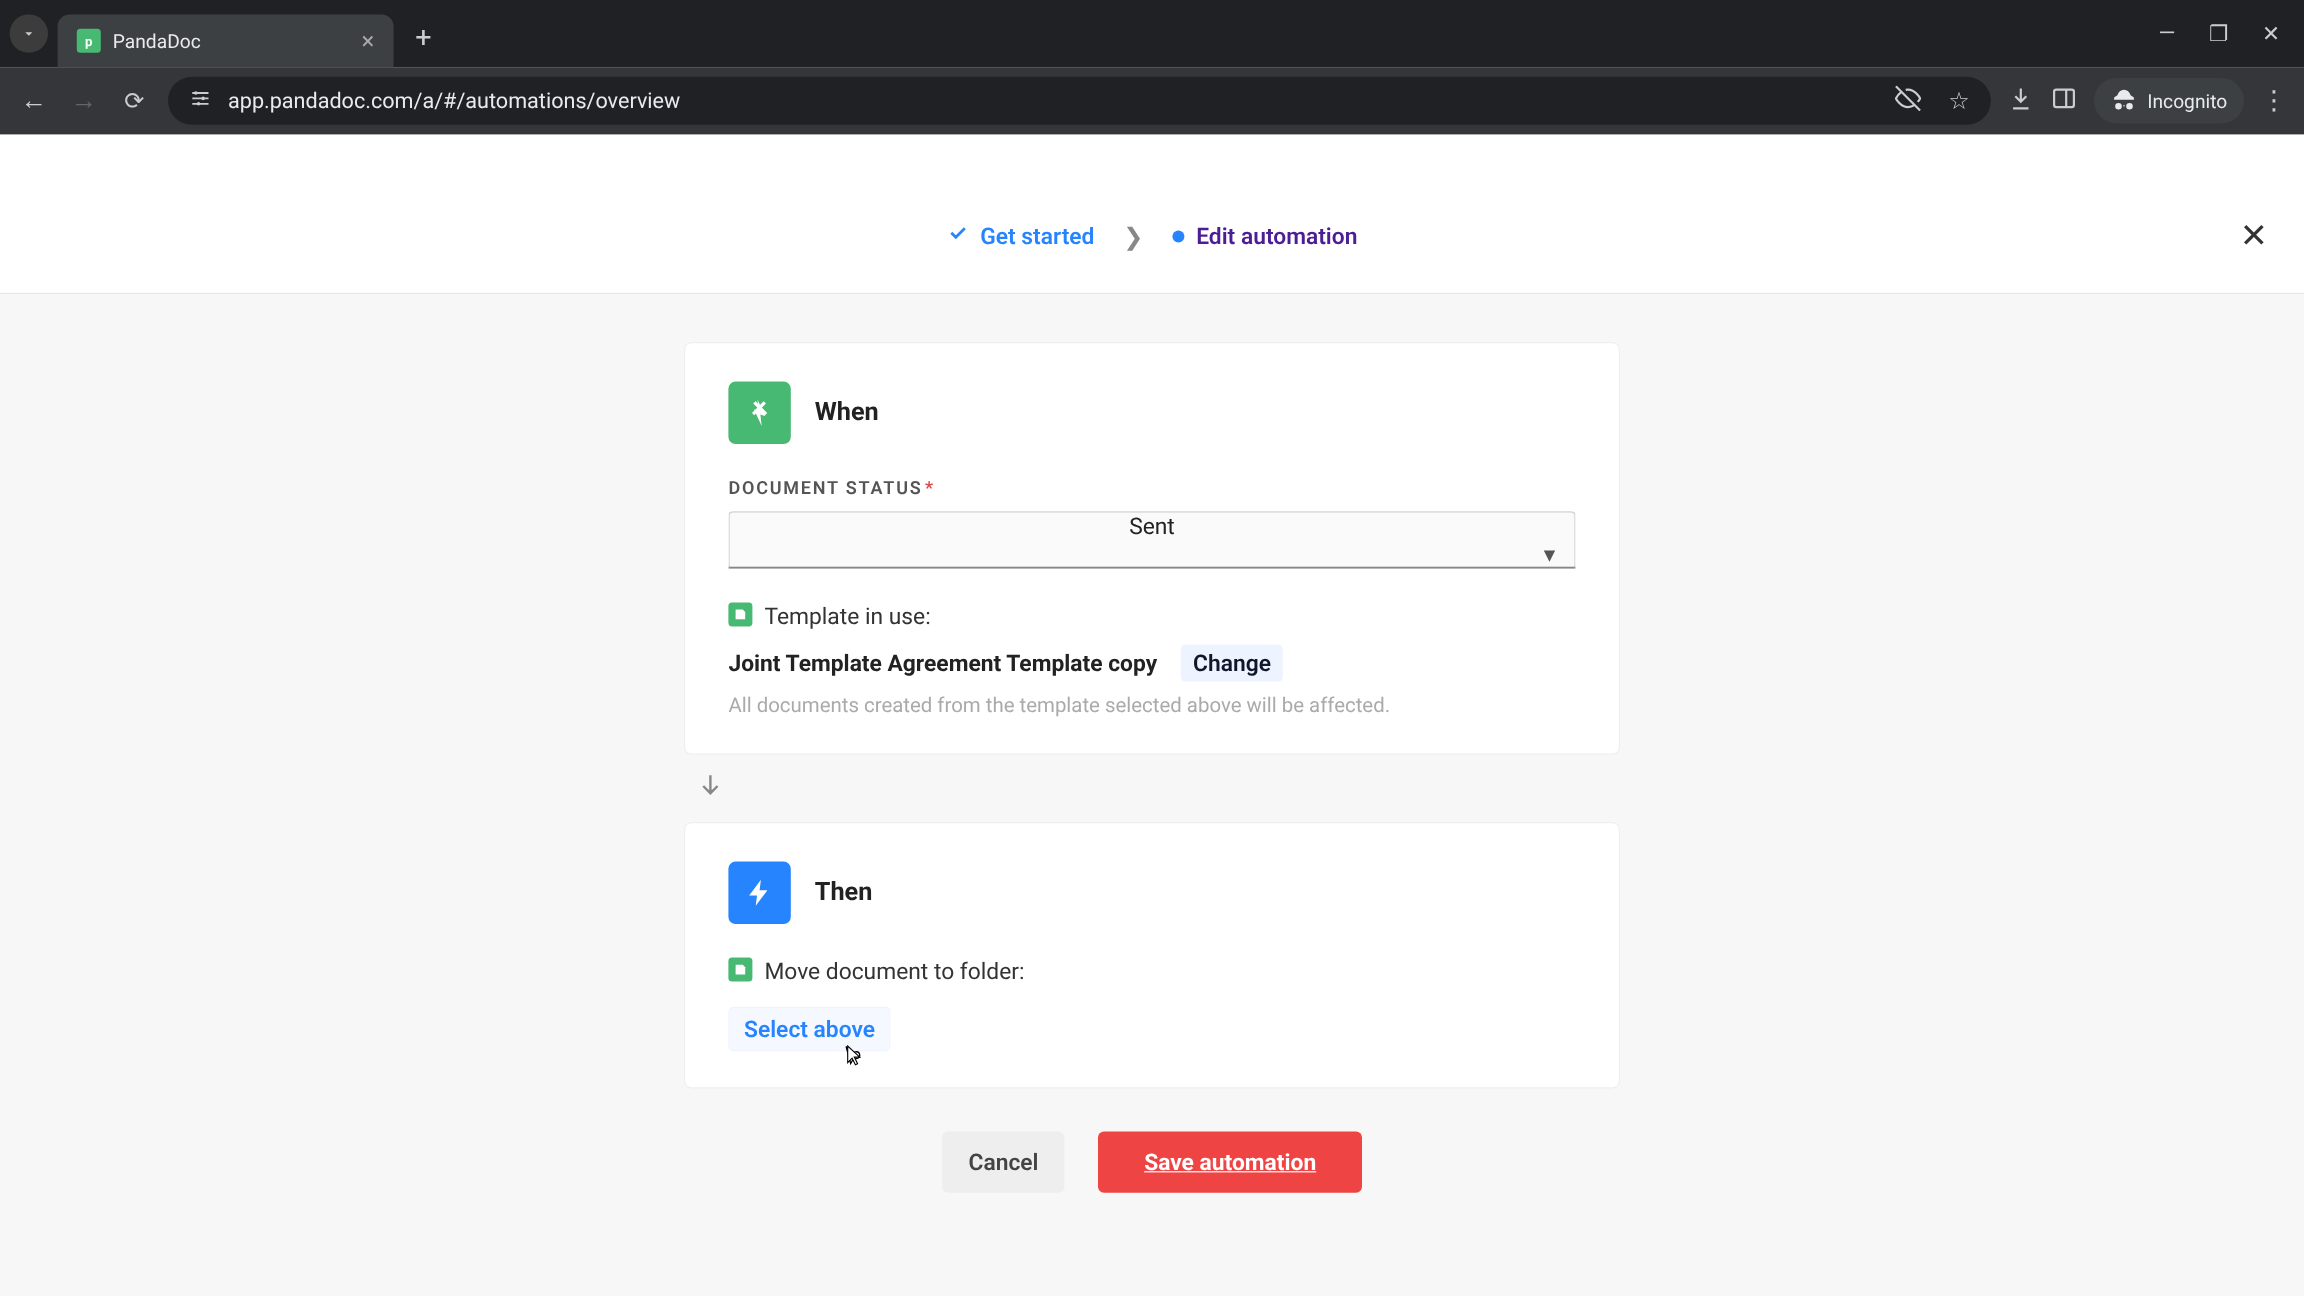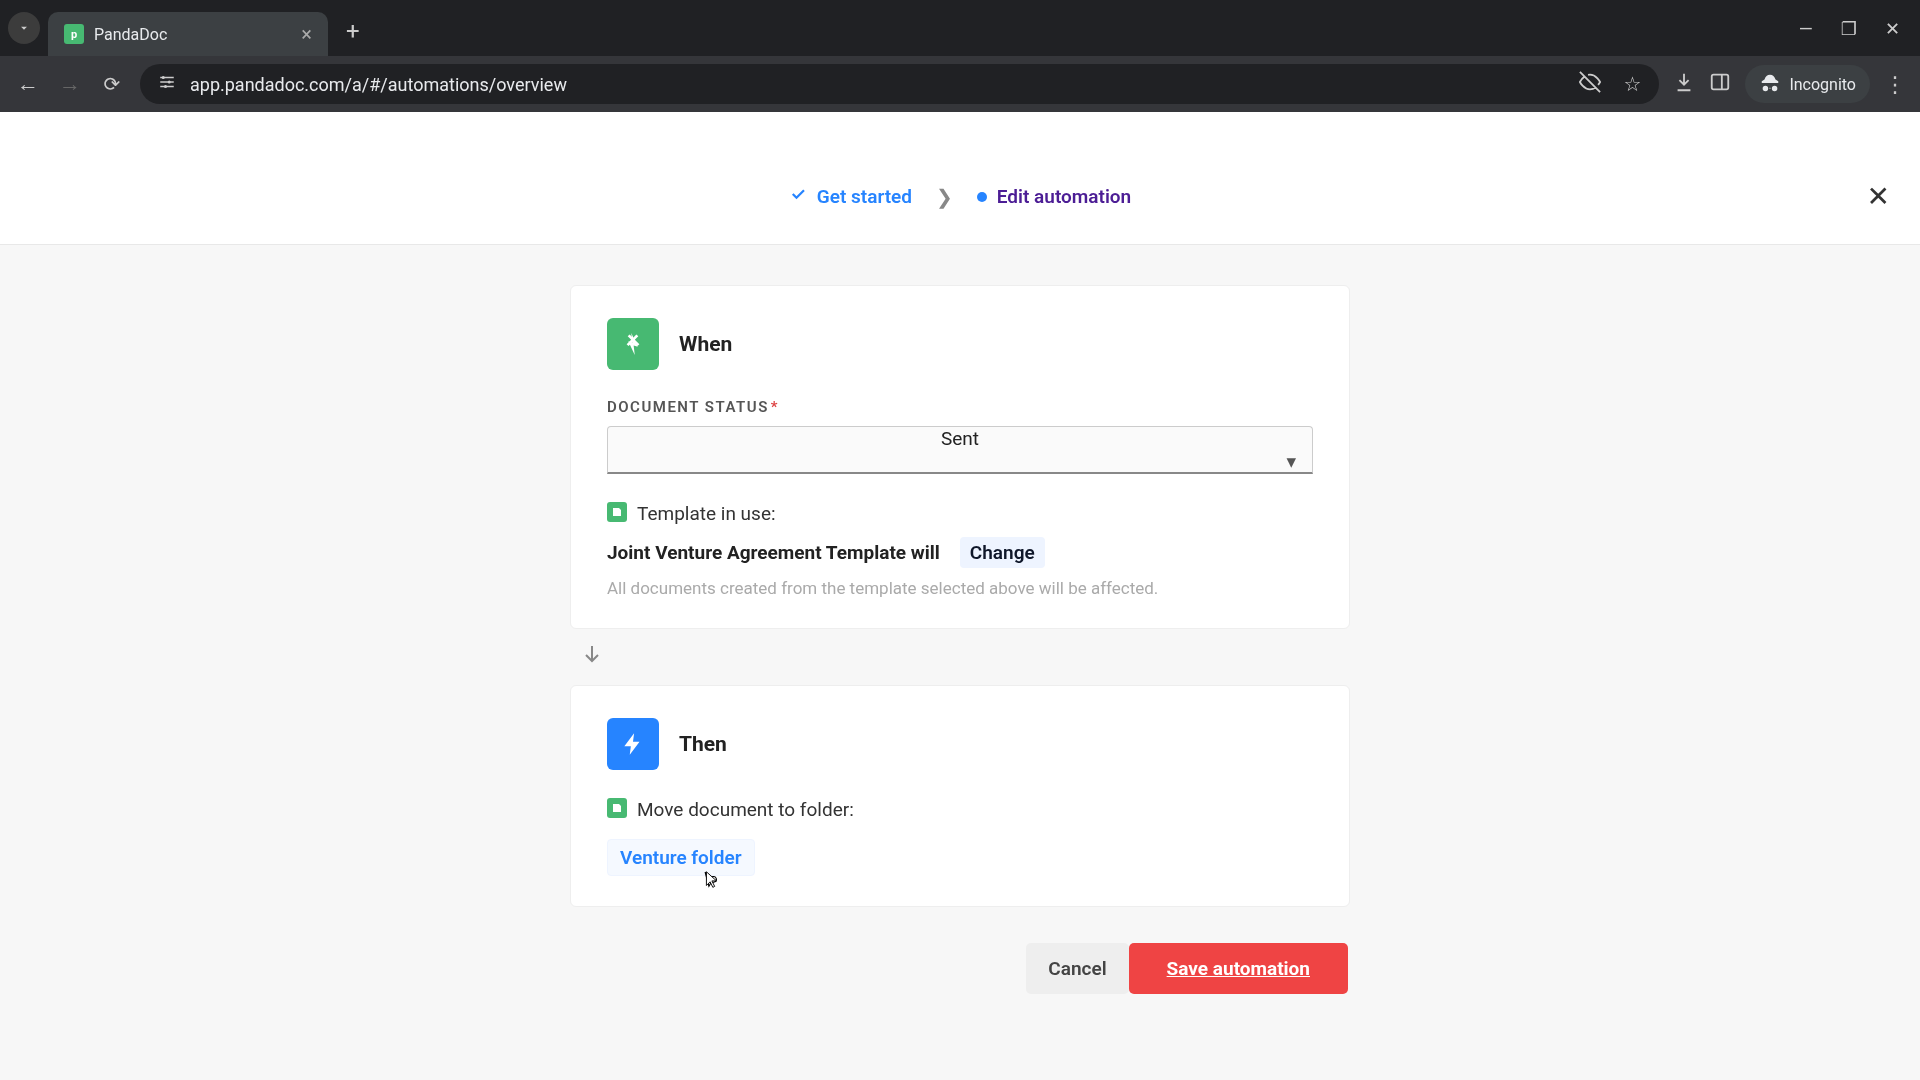--- a/index.html
+++ b/index.html
@@ -60,21 +60,21 @@
 .template-row { display: flex; align-items: center; gap: 20px; margin-bottom: 10px; }
 .template-name { font-size: 19px; font-weight: 700; color: #222; }
 .link-btn { color: #0f172a; font-size: 19px; font-weight: 600; background: #eef4ff; border-radius: 4px; padding: 4px 10px; }
 .helper-text { font-size: 17px; color: #aaa; }
 
 .arrow-down { width: 780px; padding: 14px 0 14px 10px; }
 .arrow-down svg { width: 24px; height: 24px; fill: #888; }
 
 .select-folder { color: #2684ff; font-size: 19px; font-weight: 600; border: 1px solid #eef4ff; background:#f5f9ff; border-radius: 4px; padding: 6px 12px; display: inline-block; margin-top: 6px; }
 
-.footer-row { width: 780px; display: flex; justify-content: flex-end; margin-top: 36px; padding: 0 2px; }
+.footer-row { width: 780px; display: flex; justify-content: center; margin-top: 36px; padding: 0 2px; gap: 28px; }
 .btn-cancel { background: #eee; color: #444; font-size: 19px; font-weight: 600; padding: 14px 22px; border-radius: 5px; }
 .btn-save { background: #ef4444; color: #fff; font-size: 19px; font-weight: 700; padding: 14px 38px; border-radius: 5px; text-decoration: underline; }
 
 .cursor { position: absolute; width: 22px; height: 28px; pointer-events: none; }
 
 </style>
 </head>
 <body>
 
 <div class="browser-top">
@@ -181,21 +181,21 @@
 
     <div class="sub-row">
       <div class="mini-icon">
         <svg viewBox="0 0 24 24">
             <path d="M4 4h12l4 4v12H4z"></path>
           </svg>
       </div>
       <span class="sub-label">Template in use:</span>
     </div>
     <div class="template-row">
-      <span class="template-name">Joint Venture Agreement Template will</span>
+      <span class="template-name">Joint Template Agreement Template copy</span>
       <span class="link-btn">Change</span>
     </div>
     <div class="helper-text">All documents created from the template selected above will be affected.</div>
   </div>
 
   <div class="arrow-down">
     <svg viewBox="0 0 24 24">
         <path d="M12 3v15m-6-6l6 6 6-6" stroke="#888" stroke-width="2" fill="none"></path>
       </svg>
   </div>
@@ -210,21 +210,21 @@
       <div class="card-title">Then</div>
     </div>
     <div class="sub-row">
       <div class="mini-icon">
         <svg viewBox="0 0 24 24">
             <path d="M4 4h12l4 4v12H4z"></path>
           </svg>
       </div>
       <span class="sub-label">Move document to folder:</span>
     </div>
-    <span class="select-folder">Venture folder</span>
+    <span class="select-folder">Select above</span>
   </div>
 
   <div class="footer-row">
     <div class="btn-cancel">Cancel</div>
     <div class="btn-save">Save automation</div>
   </div>
 
 </div>
 
 <svg class="cursor" style="left:700px; top:866px;" viewBox="0 0 24 24">

